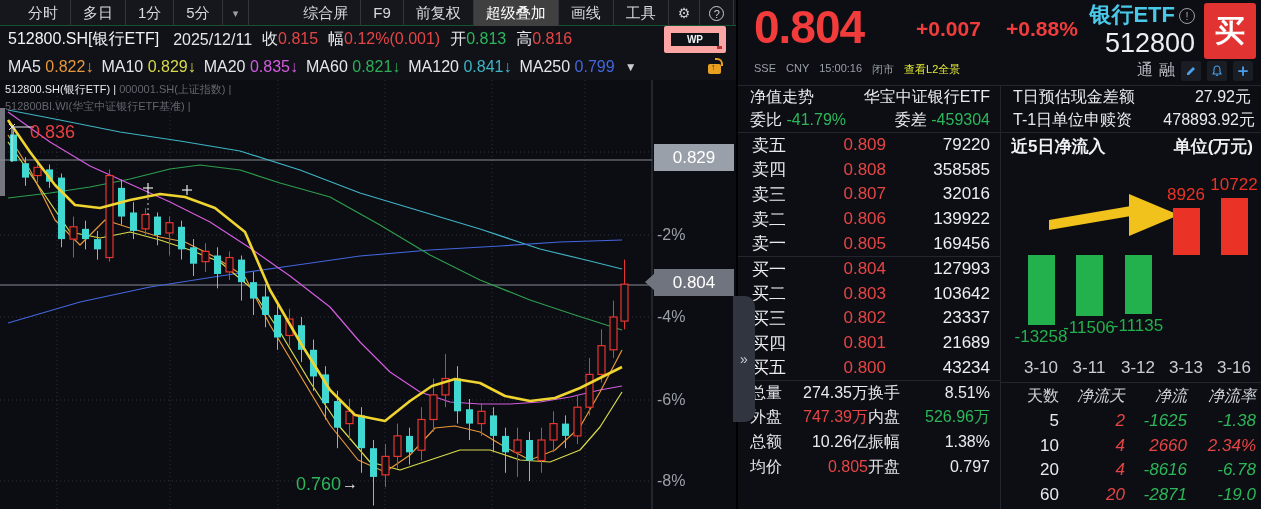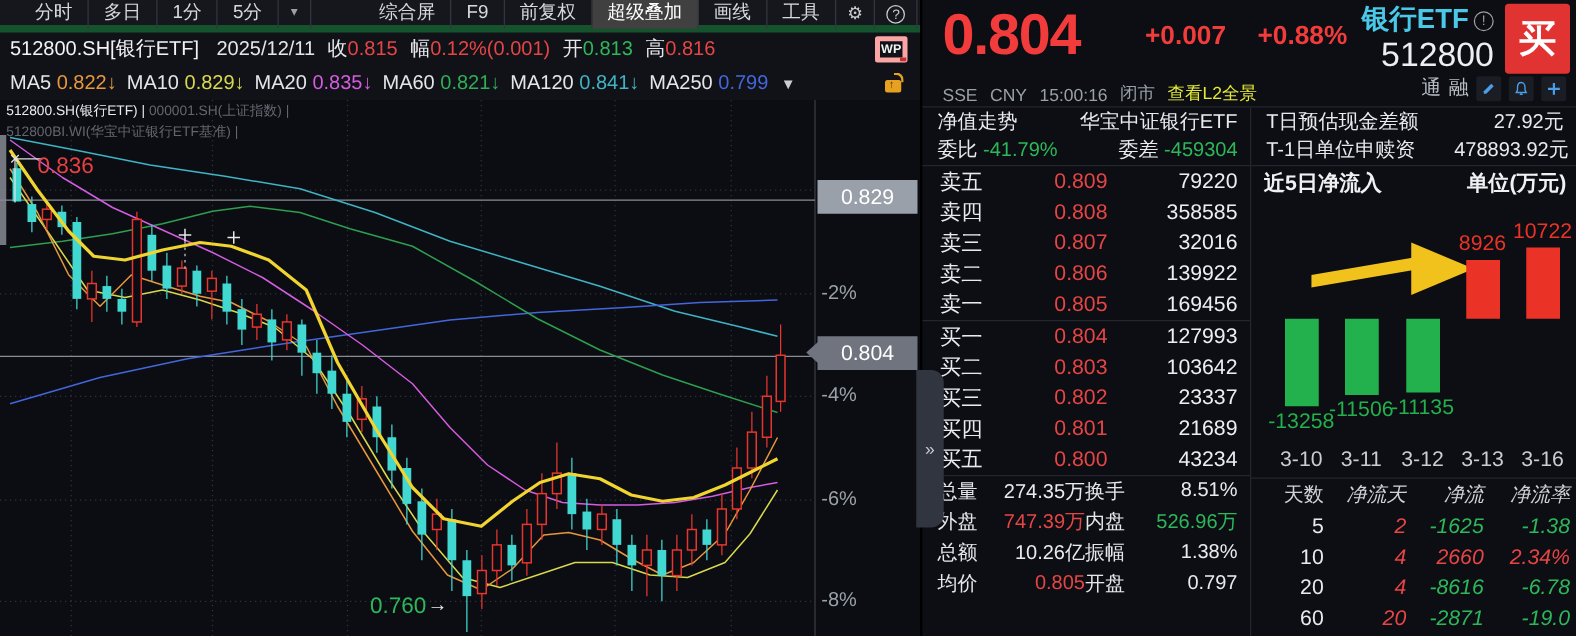--- a/index.html
+++ b/index.html
@@ -3,35 +3,35 @@
 <meta charset="utf-8">
 <style>
   * { margin:0; padding:0; box-sizing:border-box; }
   html,body { background:#000; }
   body { font-family:"Liberation Sans", sans-serif; }
   #app { position:relative; width:1261px; height:509px; background:#0b0d12; overflow:hidden; color:#e8eaee; }
 
   
   #left-head { position:absolute; left:0; top:0; width:736px; height:80px; background:#101218; }
   .hrow { display:flex; align-items:center; white-space:nowrap; }
-  #tabs-row { height:26px; background:#15171c; border-bottom:6px solid #14532d; padding-left:16px; }
+  #tabs-row { height:26px; background:#15171c; border-bottom:1px solid #14532d; padding-left:16px; }
   .tab { font-size:15px; color:#d6d9df; padding:0 12px; height:26px; line-height:26px; border-right:1px solid #33363e; cursor:default; }
   .tab.active { background:#404040; color:#fff; }
   .tab-icon { font-size:14px; color:#c9ccd2; padding:0 9px; border-right:1px solid #33363e; height:26px; line-height:26px; }
   .tab-icon:last-child { border-right:none; }
   #tabs-caret { color:#9aa0a8; font-size:11px; padding:0 10px; border-right:1px solid #33363e; height:26px; line-height:26px; }
   #tabs-right { margin-left:42px; display:flex; }
   .help-circle { display:inline-block; width:15px; height:15px; border:1px solid #c9ccd2; border-radius:50%; font-size:11px; line-height:14px; text-align:center; vertical-align:middle; }
   #info-row { height:27px; padding-left:8px; font-size:16px; }
   #info-symbol { color:#f2f3f5; margin-right:14px; }
   #info-date { color:#e4e6ea; margin-right:10px; }
   .ifield { margin-right:10px; color:#e4e6ea; }
   .ifield b { font-weight:normal; }
   .red { color:#e64545; } .green { color:#2db75a; } .white { color:#e8eaee; }
-  #wp-icon { margin-left:auto; margin-right:10px; border:4px solid #fca5a5; border-radius:2px; color:#f0f1f3; font-size:10px; font-weight:bold; padding:1px 1px; position:relative; }
+  #wp-icon { margin-left:auto; margin-right:10px; border:7px solid #fca5a5; border-radius:2px; color:#f0f1f3; font-size:10px; font-weight:bold; padding:1px 16px; position:relative; }
   #wp-icon:after { content:""; position:absolute; right:-3px; bottom:-3px; width:5px; height:3px; background:#c03030; }
   #ma-row { height:27px; padding-left:8px; font-size:16px; }
   .ma-item { margin-right:8px; color:#e4e6ea; }
   #ma-caret { color:#c9ccd2; font-size:12px; margin-left:2px; }
   #lock-icon { margin-left:auto; margin-right:12px; width:16px; height:16px; position:relative; }
   #lock-icon .shackle { position:absolute; left:7px; top:-1px; width:8px; height:8px; border:2px solid #e8a020; border-bottom:none; border-left:none; border-radius:0 6px 0 0; }
   #lock-icon .body { position:absolute; left:0; top:5px; width:13px; height:10px; background:#e8a020; border-radius:2px; }
   #lock-icon .body:after { content:"↑"; position:absolute; left:3px; top:-2px; font-size:9px; color:#4a3000; font-weight:bold; }
 
   
@@ -52,21 +52,21 @@
   #panel { position:absolute; left:736px; top:0; width:525px; height:509px; background:#0c0e13; border-left:2px solid #000; }
   #quote-head { position:absolute; left:0; top:0; width:100%; height:62px; }
   #q-price { position:absolute; left:16px; top:0px; font-size:46px; font-weight:bold; color:#f23c3c; letter-spacing:-1px; }
   #q-change { position:absolute; left:178px; top:17px; font-size:21px; font-weight:bold; color:#f23c3c; }
   #q-pct { position:absolute; left:268px; top:17px; font-size:21px; font-weight:bold; color:#f23c3c; }
   #q-id { position:absolute; right:66px; top:2px; text-align:right; line-height:26px; }
   #q-name { font-size:22px; font-weight:bold; color:#49c8e8; }
   #q-info { display:inline-block; width:16px; height:16px; border:1px solid #9aa0a8; border-radius:50%; color:#9aa0a8; font-size:11px; line-height:15px; text-align:center; font-weight:normal; margin-left:4px; vertical-align:2px; }
   #q-code { font-size:27px; color:#eceef2; }
   #buy-btn { position:absolute; right:5px; top:3px; width:52px; height:56px; background:#e23333; border-radius:3px; color:#fff; font-size:30px; font-weight:bold; display:flex; align-items:center; justify-content:center; cursor:pointer; }
-  #status-row { position:absolute; left:16px; top:62px; height:22px; font-size:14px; color:#9aa0a8; display:flex; gap:10px; align-items:flex-end; }
+  #status-row { position:absolute; left:16px; top:62px; height:22px; font-size:11px; color:#9aa0a8; display:flex; gap:10px; align-items:flex-start; }
   #l2-link { color:#e4ea36; cursor:pointer; }
   #right-icons { position:absolute; right:8px; top:60px; display:flex; gap:6px; align-items:center; font-size:16px; color:#b9bdc4; }
   .mini-btn { width:20px; height:20px; background:#1a1d24; border-radius:2px; display:flex; align-items:center; justify-content:center; }
   .mini-btn svg { display:block; }
   #plus-icon { color:#4a9fe8; font-weight:bold; font-size:17px; }
   #panel-divider { position:absolute; left:0; top:85px; width:100%; border-top:1px solid #23262c; }
   #cols { position:absolute; left:0; top:86px; width:100%; height:423px; display:flex; }
   #col-left { width:264px; border-right:1px solid #23262c; }
   #col-right { width:261px; }
   .prow { display:flex; justify-content:space-between; align-items:center; height:23px; padding:0 10px 0 12px; font-size:16px; white-space:nowrap; }

